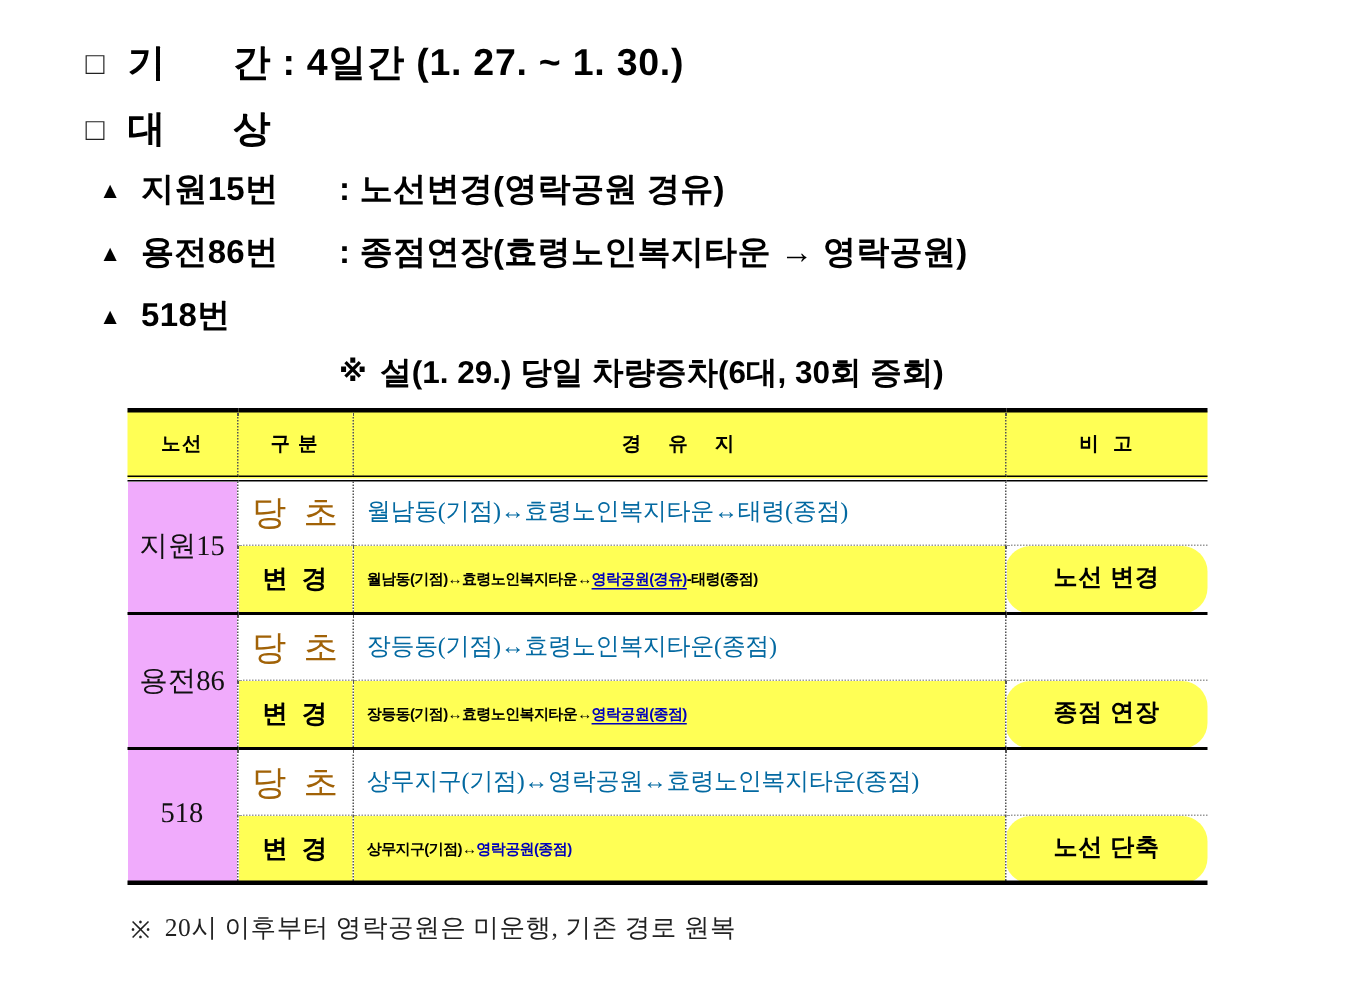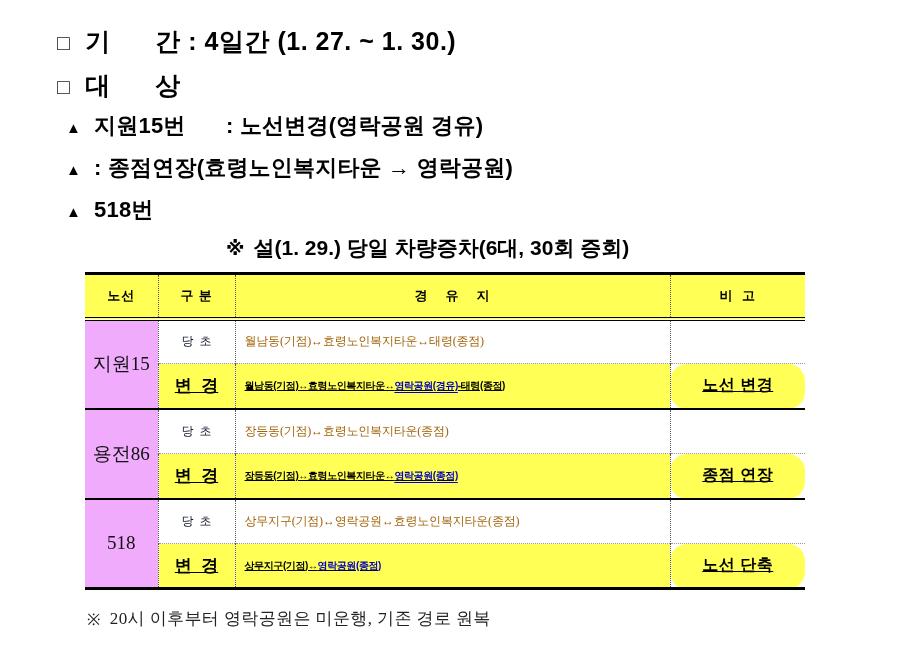--- a/index.html
+++ b/index.html
@@ -37,28 +37,28 @@
   }
   table.routes td{height:45px;vertical-align:middle;white-space:pre;overflow:hidden;}
   .col-sep{border-left:1px dotted #555;}
   tr.group-sep td{border-top:2px solid #000;}
   tr.chg-row td{border-top:1px dotted #999;}
   td.route-cell{
     text-align:center;font-family:"Liberation Serif","DejaVu Serif",serif;
     font-size:19px;color:#111;background:#f0abfc;
   }
   td.gubun{text-align:center;}
-  td.gubun.orig{font-family:"Liberation Serif","DejaVu Serif",serif;font-size:12px;color:#0f172a;}
+  td.gubun.orig{font-family:"Liberation Serif","DejaVu Serif",serif;font-size:23px;color:#a16207;}
   td.gubun.chg{font-size:17px;font-weight:bold;}
   td.path{text-align:left;padding-left:9px;}
-  td.path.orig{font-family:"Liberation Serif","DejaVu Serif",serif;font-size:12px;color:#a16207;letter-spacing:-.2px;}
+  td.path.orig{font-family:"Liberation Serif","DejaVu Serif",serif;font-size:16px;color:#0369a1;letter-spacing:-.2px;}
   td.path.chg{font-size:10px;font-weight:bold;letter-spacing:-.4px;}
   td.note-cell{text-align:center;border-radius:17px;}
   td.note-cell.chg{font-size:16px;font-weight:bold;letter-spacing:.5px;}
-  tr.chg-row td.yl{background:var(--highlight-yellow);text-decoration:underline;}
+  tr.chg-row td.yl{background:var(--highlight-yellow);}
   .blue-seg{color:var(--link-blue);}
   .blue-seg.u{text-decoration:underline;text-underline-offset:3px;}
 
   
   .footnote{
     font-family:"Liberation Serif","DejaVu Serif",serif;
     font-size:17px;color:#222;letter-spacing:.4px;display:flex;align-items:center;
   }
   .footnote .ref-marker{font-weight:normal;font-size:16px;color:#222;}
 </style>
@@ -74,20 +74,21 @@
   <span>대      상</span>
 </div>
 
 <div class="abs tri-line" style="left:66px;top:111px;">
   <span class="tri-marker">▲</span>
   <span class="tri-label">지원15번</span>
   <span>: 노선변경(영락공원 경유)</span>
 </div>
 <div class="abs tri-line" style="left:66px;top:153px;">
   <span class="tri-marker">▲</span>
+  <span class="tri-label">용전86번</span>
   <span>: 종점연장(효령노인복지타운 → 영락공원)</span>
 </div>
 <div class="abs tri-line" style="left:66px;top:195px;">
   <span class="tri-marker">▲</span>
   <span class="tri-label">518번</span>
 </div>
 
 <div class="abs note-line" style="left:226px;top:234px;">
   <span class="ref-marker">※</span>
   <span>설(1. 29.) 당일 차량증차(6대, 30회 증회)</span>

